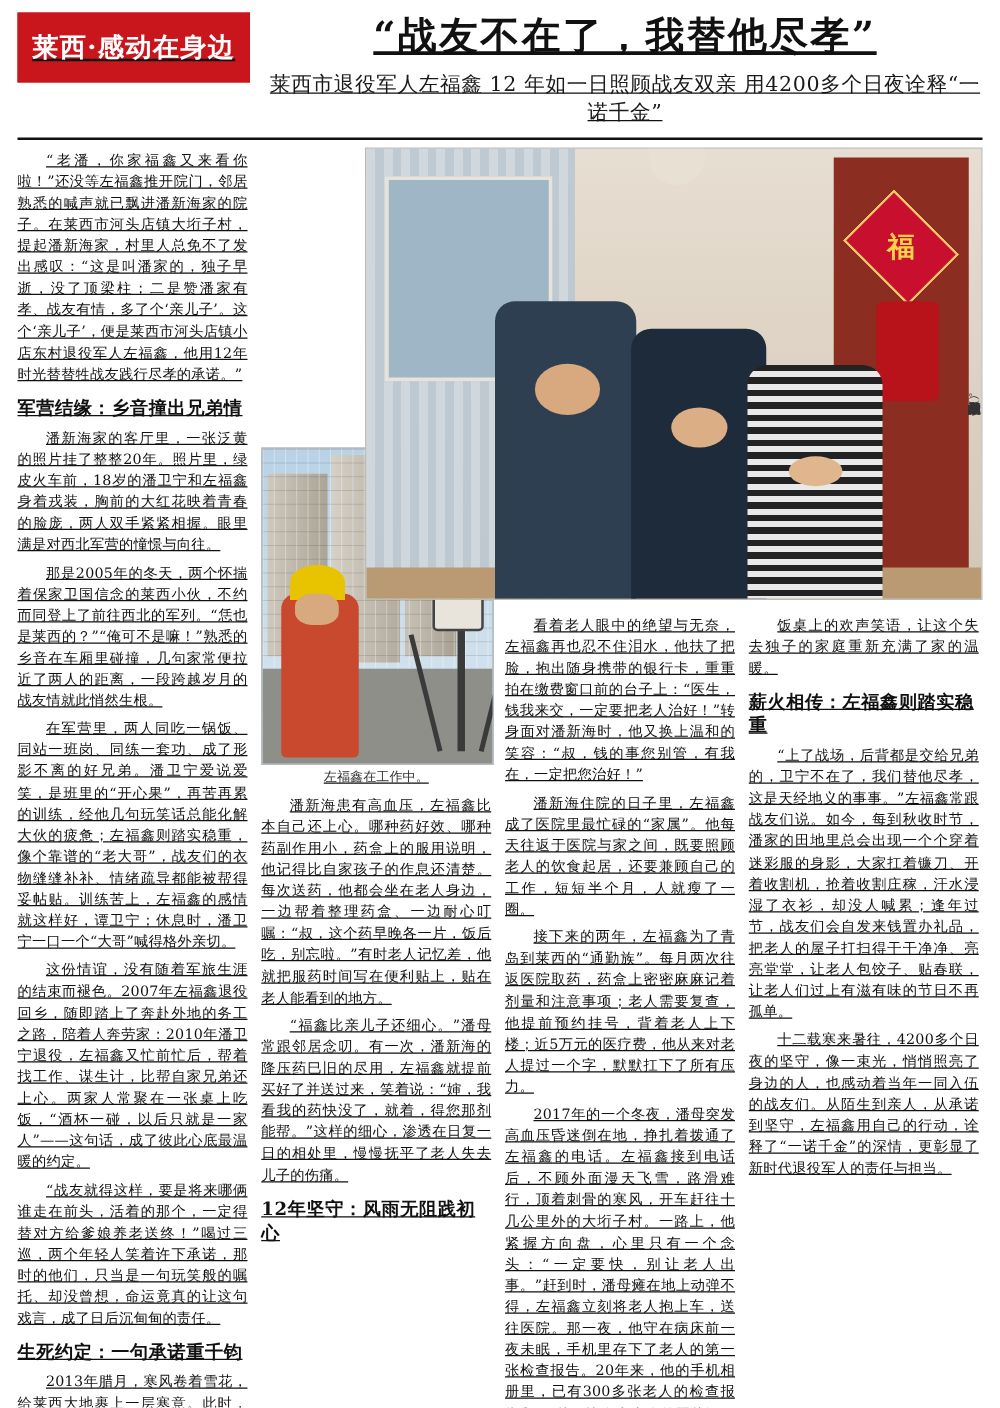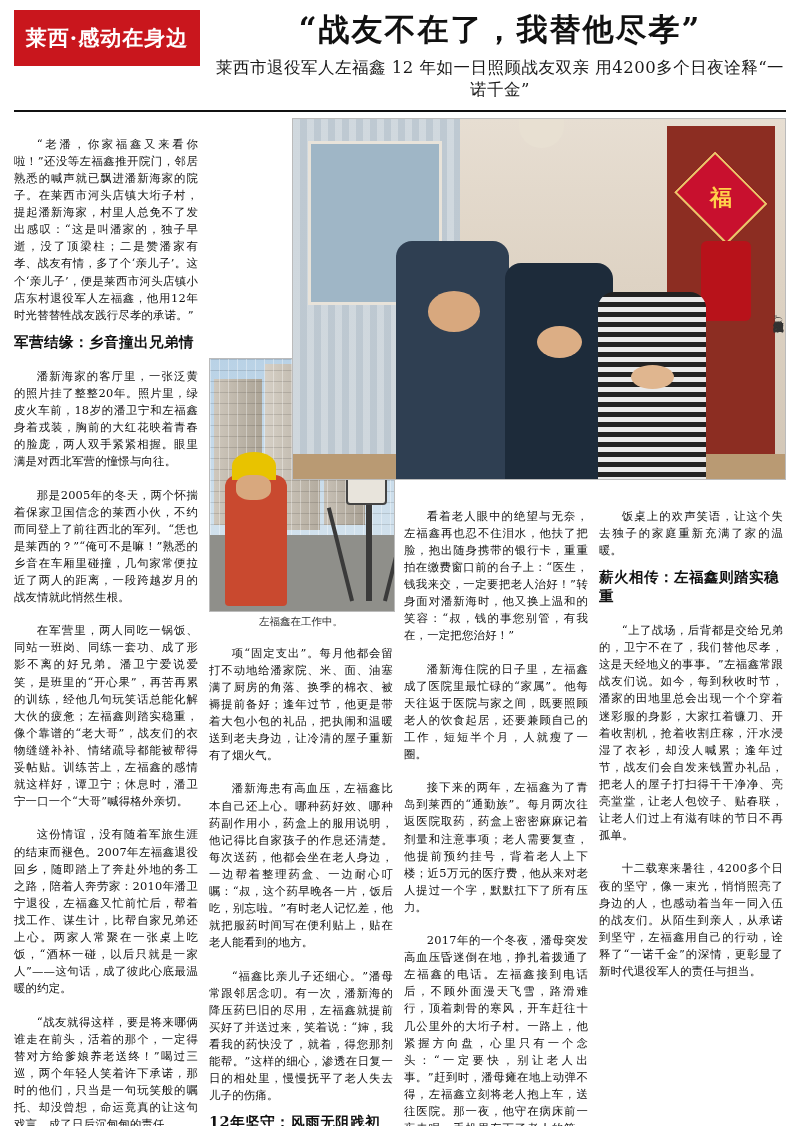--- a/index.html
+++ b/index.html
@@ -1,32 +1,32 @@
 <!DOCTYPE html>
 <html><head>
 <meta charset="utf-8">
 <style>
   html,body{margin:0;padding:0;background:#fff;}
   body{width:800px;height:1126px;font-family:"DejaVu Sans","Liberation Sans",sans-serif;color:#111;}
-  .page{position:relative;width:800px;height:1069px;box-sizing:border-box;padding:10px 14px 8px 14px;}
+  .page{position:relative;width:800px;height:1069px;box-sizing:border-box;padding:10px 14px 8px 14px;text-decoration:underline;}
 
   
   .masthead{display:flex;align-items:flex-start;gap:14px;}
   .logo{width:182px;height:52px;background:#c9161d;border:2px solid #c9161d;display:flex;align-items:center;justify-content:center;flex:0 0 auto;}
   .logo span{color:#fff;font-family:"DejaVu Serif","Liberation Serif",serif;font-weight:bold;font-size:21px;letter-spacing:1px;}
   .head-titles{flex:1;text-align:center;padding-top:2px;}
   .headline{font-family:"DejaVu Serif","Liberation Serif",serif;font-weight:bold;font-size:31px;letter-spacing:2px;line-height:1.15;margin:0 0 9px 0;}
   .subhead{font-family:"DejaVu Serif","Liberation Serif",serif;font-size:16.5px;letter-spacing:.5px;color:#1a1a1a;}
   .rule{border:0;border-top:2px solid #111;margin:9px 0 8px 0;}
 
   
   .cols{display:flex;gap:11px;align-items:flex-start;}
   .col{width:184px;flex:0 0 184px;}
 
-  p{margin:16px 0 5px 0;font-family:"DejaVu Serif","Liberation Serif",serif;font-size:11.4px;line-height:1.5;text-align:justify;text-indent:2em;letter-spacing:.2px;}
+  p{margin:0 0 5px 0;font-family:"DejaVu Serif","Liberation Serif",serif;font-size:11.4px;line-height:1.5;text-align:justify;text-indent:2em;letter-spacing:.2px;}
   h3.sec{font-family:"DejaVu Serif","Liberation Serif",serif;font-weight:bold;font-size:14.5px;margin:9px 0 6px 0;letter-spacing:.5px;text-indent:0;}
 
   
   .photo{position:relative;overflow:hidden;border:1px solid #bbb;}
   .cap{font-family:"DejaVu Serif","Liberation Serif",serif;font-size:10.5px;text-align:center;color:#333;margin:3px 0 7px 0;text-indent:0;}
 
   
   .main-photo{width:100%;height:360px;background:linear-gradient(#d8cfc4,#cfc4b6);}
   .mp-wall{position:absolute;left:0;top:0;right:0;height:100%;background:
       linear-gradient(180deg,#e7ded2 0%,#ded3c4 45%,#d2c6b6 100%);}
@@ -110,21 +110,20 @@
         <div class="w-ground"></div>
         <div class="w-tleg1"></div>
         <div class="w-tleg2"></div>
         <div class="w-tripod"></div>
         <div class="w-instr"></div>
         <div class="w-worker"></div>
         <div class="w-helmet"></div>
         <div class="w-face"></div>
       </div>
       <div class="cap">左福鑫在工作中。</div>
-      <p>项“固定支出”。每月他都会留打不动地给潘家院、米、面、油塞满了厨房的角落、换季的棉衣、被褥提前备好；逢年过节，他更是带着大包小包的礼品，把执闹和温暖送到老夫身边，让冷清的屋子重新有了烟火气。</p>
       <p>潘新海患有高血压，左福鑫比本自己还上心。哪种药好效、哪种药副作用小，药盒上的服用说明，他记得比自家孩子的作息还清楚。每次送药，他都会坐在老人身边，一边帮着整理药盒、一边耐心叮嘱：“叔，这个药早晚各一片，饭后吃，别忘啦。”有时老人记忆差，他就把服药时间写在便利贴上，贴在老人能看到的地方。</p>
       <p>“福鑫比亲儿子还细心。”潘母常跟邻居念叨。有一次，潘新海的降压药巳旧的尽用，左福鑫就提前买好了并送过来，笑着说：“婶，我看我的药快没了，就着，得您那剂能帮。”这样的细心，渗透在日复一日的相处里，慢慢抚平了老人失去儿子的伤痛。</p>
       <h3 class="sec">12年坚守：风雨无阻践初心</h3>
 
     </div>
 
     <div class="col">
       <div style="height:372px"></div>
       <p>看着老人眼中的绝望与无奈，左福鑫再也忍不住泪水，他扶了把脸，抱出随身携带的银行卡，重重拍在缴费窗口前的台子上：“医生，钱我来交，一定要把老人治好！”转身面对潘新海时，他又换上温和的笑容：“叔，钱的事您别管，有我在，一定把您治好！”</p>
       <p>潘新海住院的日子里，左福鑫成了医院里最忙碌的“家属”。他每天往返于医院与家之间，既要照顾老人的饮食起居，还要兼顾自己的工作，短短半个月，人就瘦了一圈。</p>

